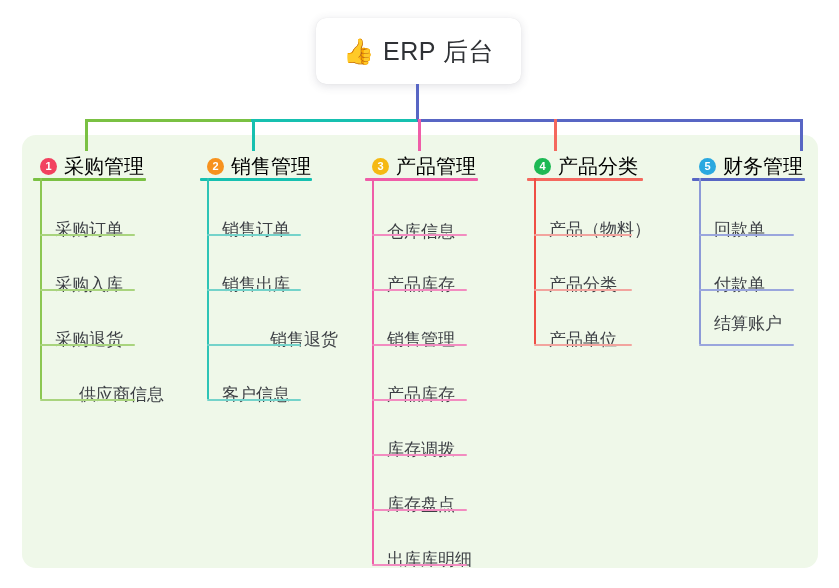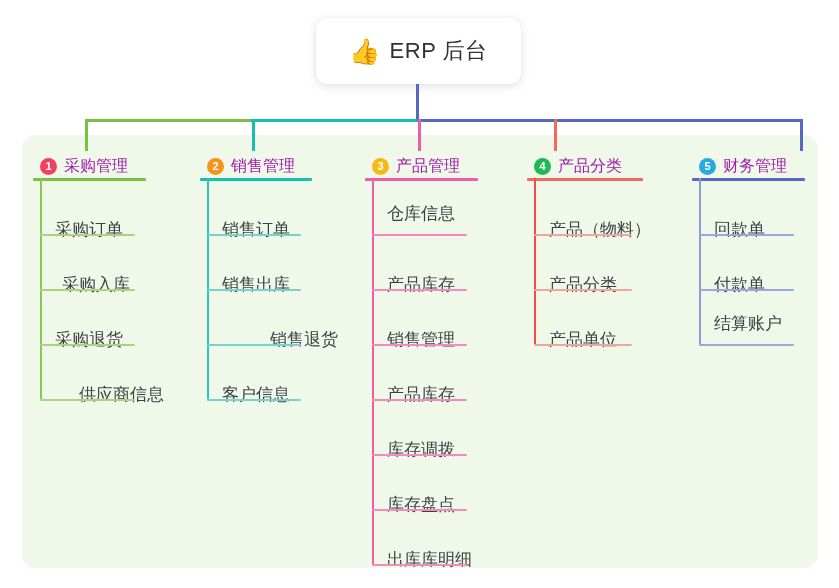--- a/index.html
+++ b/index.html
@@ -14,39 +14,39 @@
 
   
   .root-card{
     position:absolute;left:316px;top:18px;width:205px;height:66px;
     background:#ffffff;border-radius:10px;
     box-shadow:0 2px 10px rgba(60,60,90,.16), 0 0 1px rgba(0,0,0,.10);
     display:flex;align-items:center;justify-content:center;gap:9px;
     box-sizing:border-box;
   }
   .root-emoji{font-size:25px;line-height:1;}
-  .root-title{font-size:22px;color:#2f3135;letter-spacing:.5px;white-space:nowrap;}
+  .root-title{font-size:25px;color:#2f3135;letter-spacing:.5px;white-space:nowrap;}
 
   
   .ln{position:absolute;}
   .bg-panel{
     position:absolute;left:22px;top:135px;width:796px;height:433px;
     background:#eff8e9;border-radius:14px;
   }
 
   
   .col{position:absolute;top:0;}
   .col-head{position:relative;height:40px;display:flex;align-items:center;gap:7px;}
   .badge{
     width:17px;height:17px;border-radius:50%;
     display:inline-flex;align-items:center;justify-content:center;
     color:#ffffff;font-size:11px;line-height:1;font-weight:bold;
     flex:0 0 auto;
   }
-  .col-title{font-size:16px;color:#a21caf;white-space:nowrap;}
+  .col-title{font-size:20px;color:#000000;white-space:nowrap;}
   .head-rule{position:absolute;height:3px;border-radius:1px;}
   .spine{position:absolute;width:2px;}
   .leaf-text{
     position:absolute;font-size:17px;color:#3c3f44;white-space:nowrap;
   }
   .leaf-rule{position:absolute;height:2px;border-radius:1px;}
 </style>
 </head>
 <body>
 
@@ -74,21 +74,21 @@
   <div id="columns">
       <div class="col" style="left: 0px;">
         <div class="col-head" style="position: absolute; left: 40px; top: 146px;">
           <span class="badge" style="background: rgb(242, 65, 95);">1</span>
           <span class="col-title">采购管理</span>
         </div>
         <div class="head-rule" style="left: 33px; top: 178px; width: 113px; background: rgb(122, 193, 67);"></div>
         <div class="spine" style="left: 40px; top: 178px; height: 221px; background: rgb(140, 199, 82);"></div>
         <div class="leaf-text" style="left: 55px; top: 218px;">采购订单</div>
         <div class="leaf-rule" style="left: 40px; top: 234px; width: 95px; background: rgb(169, 212, 126);"></div>
-        <div class="leaf-text" style="left: 62px; top: 273px;">采购入库</div>
+        <div class="leaf-text" style="left: 55px; top: 273px;">采购入库</div>
         <div class="leaf-rule" style="left: 40px; top: 289px; width: 95px; background: rgb(169, 212, 126);"></div>
         <div class="leaf-text" style="left: 55px; top: 328px;">采购退货</div>
         <div class="leaf-rule" style="left: 40px; top: 344px; width: 95px; background: rgb(169, 212, 126);"></div>
         <div class="leaf-text" style="left: 55px; top: 383px; margin-left: 24px;">供应商信息</div>
         <div class="leaf-rule" style="left: 40px; top: 399px; width: 95px; background: rgb(169, 212, 126);"></div>
       </div>
       <div class="col" style="left: 0px;">
         <div class="col-head" style="position: absolute; left: 207px; top: 146px;">
           <span class="badge" style="background: rgb(247, 146, 30);">2</span>
           <span class="col-title">销售管理</span>
@@ -104,21 +104,21 @@
         <div class="leaf-text" style="left: 222px; top: 383px;">客户信息</div>
         <div class="leaf-rule" style="left: 207px; top: 399px; width: 94px; background: rgb(116, 211, 202);"></div>
       </div>
       <div class="col" style="left: 0px;">
         <div class="col-head" style="position: absolute; left: 372px; top: 146px;">
           <span class="badge" style="background: rgb(245, 185, 20);">3</span>
           <span class="col-title">产品管理</span>
         </div>
         <div class="head-rule" style="left: 365px; top: 178px; width: 113px; background: rgb(239, 93, 168);"></div>
         <div class="spine" style="left: 372px; top: 178px; height: 386px; background: rgb(239, 93, 168);"></div>
-        <div class="leaf-text" style="left: 387px; top: 202px;">仓库信息</div>
+        <div class="leaf-text" style="left: 387px; top: 220px;">仓库信息</div>
         <div class="leaf-rule" style="left: 372px; top: 234px; width: 95px; background: rgb(242, 140, 192);"></div>
         <div class="leaf-text" style="left: 387px; top: 273px;">产品库存</div>
         <div class="leaf-rule" style="left: 372px; top: 289px; width: 95px; background: rgb(242, 140, 192);"></div>
         <div class="leaf-text" style="left: 387px; top: 328px;">销售管理</div>
         <div class="leaf-rule" style="left: 372px; top: 344px; width: 95px; background: rgb(242, 140, 192);"></div>
         <div class="leaf-text" style="left: 387px; top: 383px;">产品库存</div>
         <div class="leaf-rule" style="left: 372px; top: 399px; width: 95px; background: rgb(242, 140, 192);"></div>
         <div class="leaf-text" style="left: 387px; top: 438px;">库存调拨</div>
         <div class="leaf-rule" style="left: 372px; top: 454px; width: 95px; background: rgb(242, 140, 192);"></div>
         <div class="leaf-text" style="left: 387px; top: 493px;">库存盘点</div>

